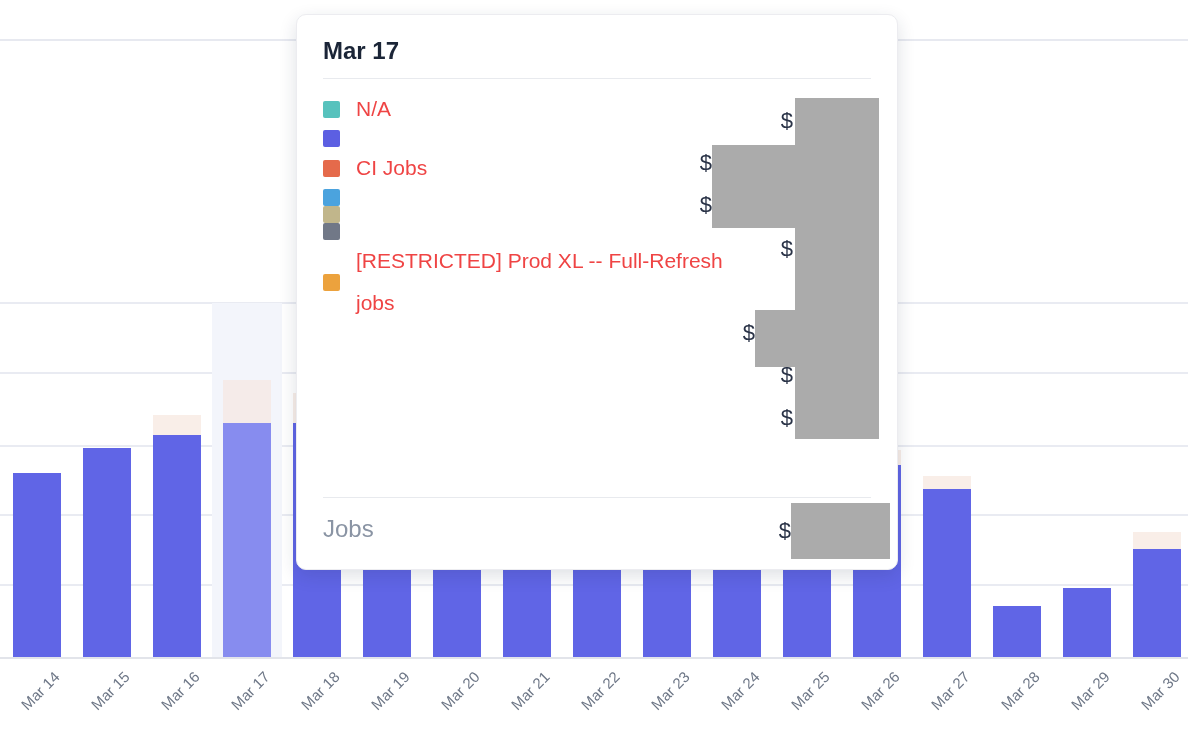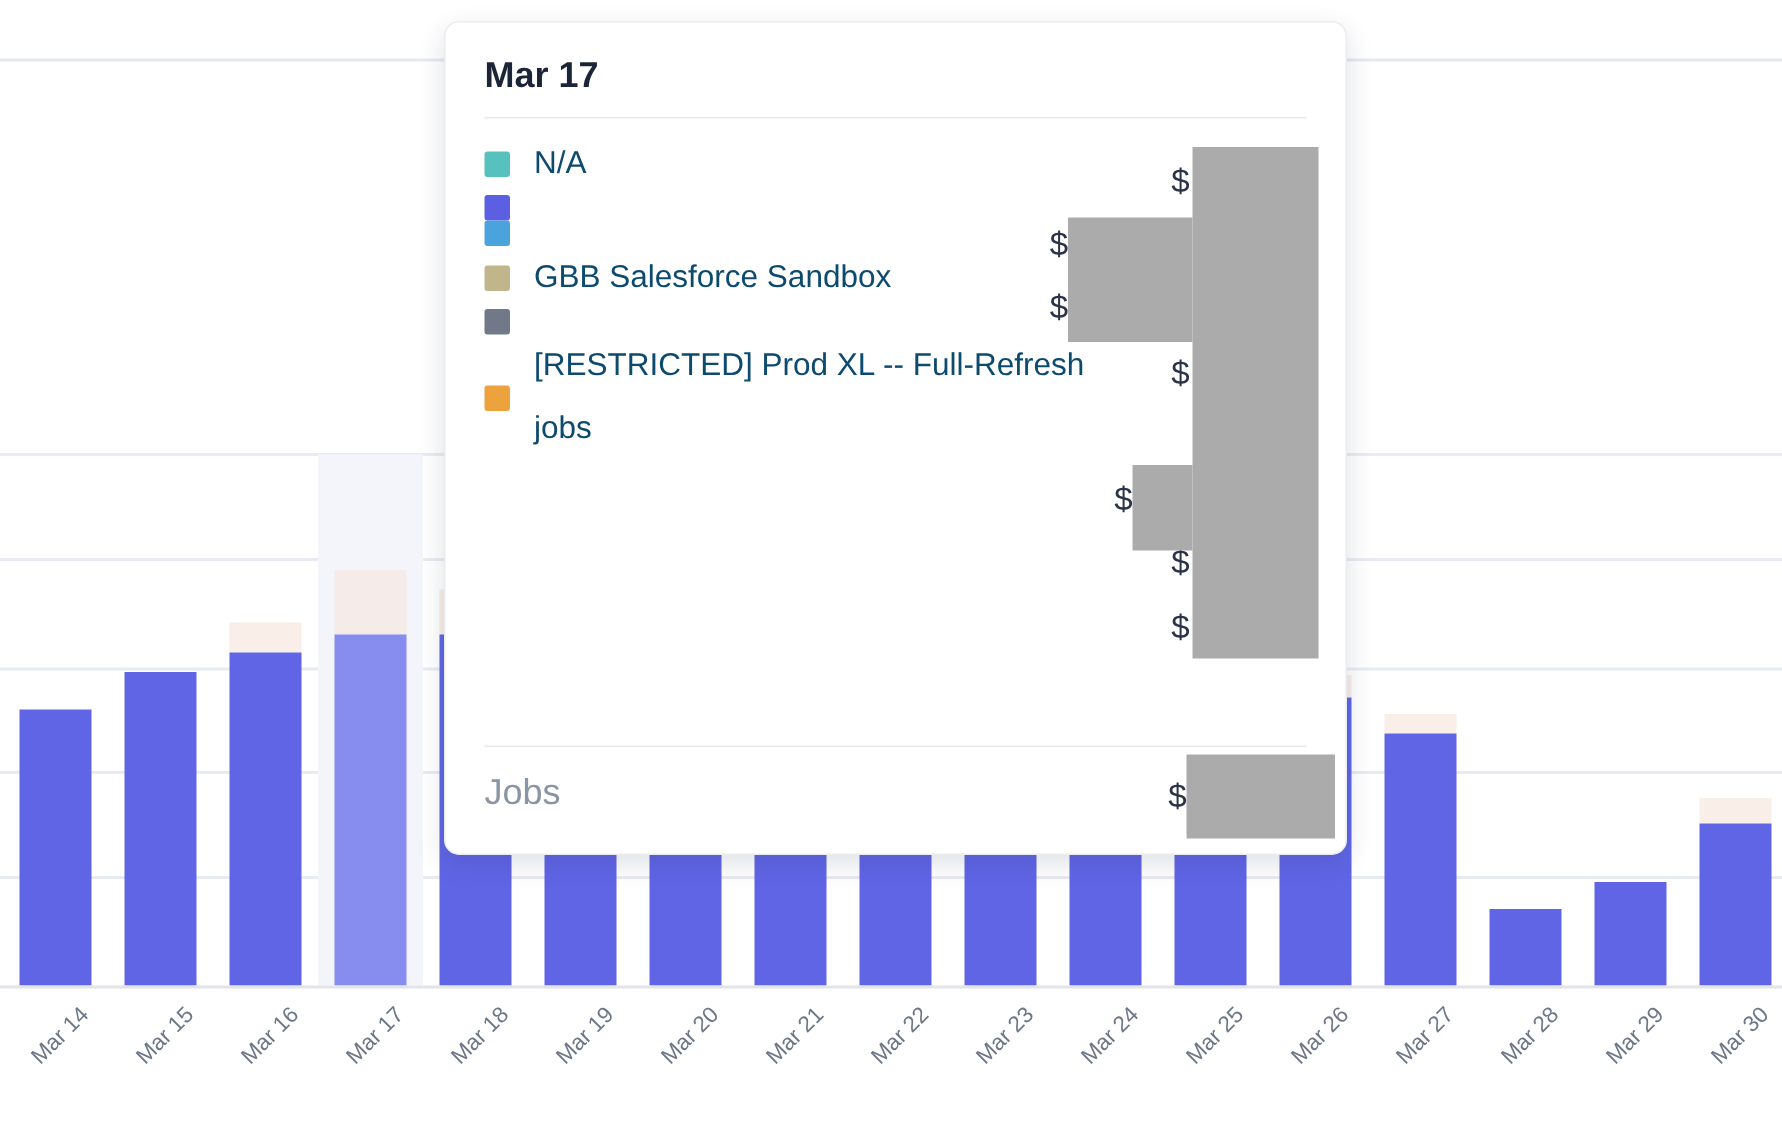--- a/index.html
+++ b/index.html
@@ -30,21 +30,21 @@
   .tt-title{
     padding:22px 26px 13px 26px;font-size:24px;font-weight:bold;color:#1b2537;
   }
   .tt-divider{height:1px;background:#e8eaee;margin:0 26px;}
   .tt-rows{list-style:none;margin:5px 0 0 0;padding:4px 26px 0 26px;}
   .tt-row{display:flex;align-items:center;}
   .swatch{
     width:17px;height:17px;border-radius:2px;margin-right:16px;flex:0 0 17px;
   }
   .tt-label{
-    font-size:21px;line-height:42px;color:#0c4a6e;max-width:370px;
+    font-size:21px;line-height:42px;color:#ef4444;max-width:370px;
   }
   .tt-total-row{position:absolute;left:26px;top:500px;font-size:24px;color:#8a94a4;}
   .tt-divider.total{position:absolute;left:0;right:0;top:482px;margin:0 26px;}
   .dollar{
     position:absolute;font-size:22px;color:#2a3347;white-space:nowrap;z-index:11;
   }
   .redaction{position:absolute;background:#ababab;z-index:12;}
 </style>
 </head>
 <body>
@@ -111,25 +111,28 @@
   <div class="tt-divider"></div>
   <ul class="tt-rows" id="ttrows">
       <li class="tt-row">
         <div class="swatch" style="background: rgb(87, 194, 189);"></div>
         <div class="tt-label">N/A</div>
       </li>
       <li class="tt-row">
         <div class="swatch" style="background: rgb(92, 95, 226);"></div>
       </li>
       <li class="tt-row">
+        <div class="swatch" style="background: rgb(229, 106, 75);"></div>
+        <div class="tt-label">CI Jobs</div>
+      </li>
+      <li class="tt-row">
         <div class="swatch" style="background: rgb(75, 163, 222);"></div>
       </li>
       <li class="tt-row">
         <div class="swatch" style="background: rgb(193, 182, 139);"></div>
-        <div class="tt-label">GBB Salesforce Sandbox</div>
       </li>
       <li class="tt-row">
         <div class="swatch" style="background: rgb(113, 120, 135);"></div>
       </li>
       <li class="tt-row">
         <div class="swatch" style="background: rgb(236, 162, 61);"></div>
         <div class="tt-label">[RESTRICTED] Prod XL -- Full-Refresh jobs</div>
       </li>
     </ul>
   <div class="tt-divider total"></div>

